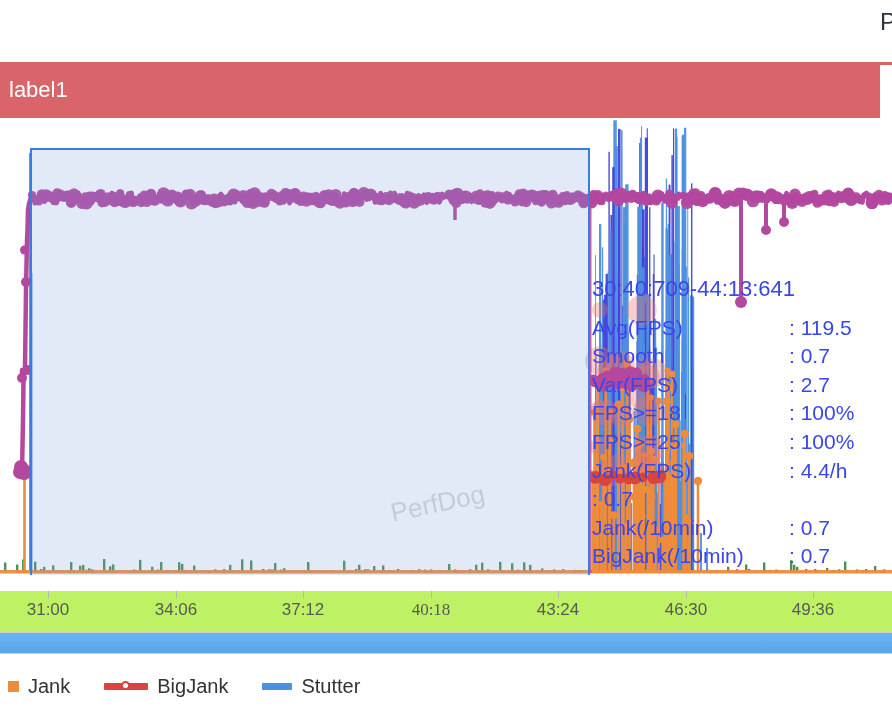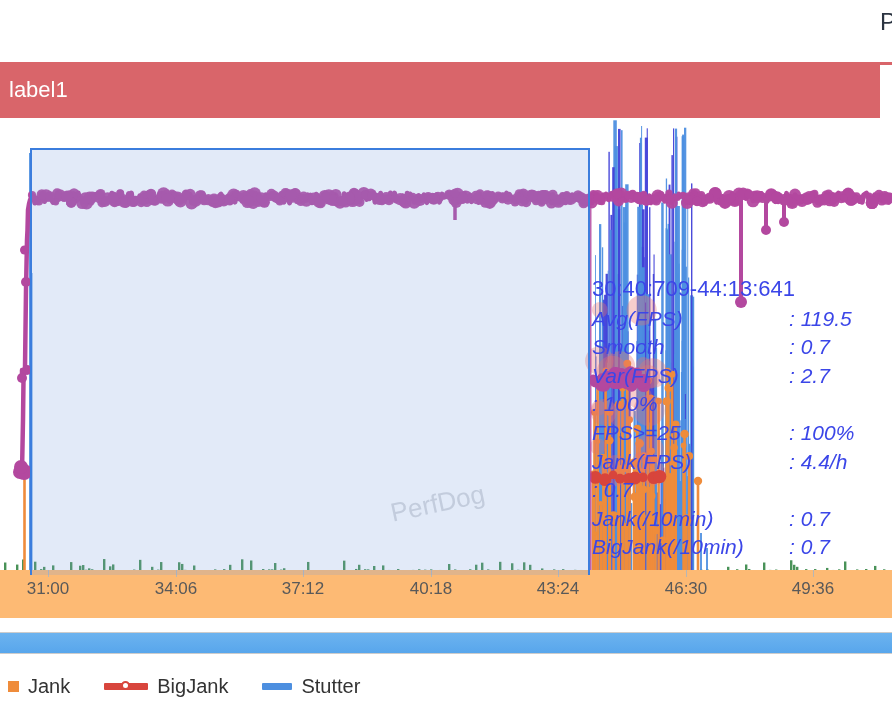--- a/index.html
+++ b/index.html
@@ -50,28 +50,28 @@
     transform:rotate(-12deg);
     z-index:3;pointer-events:none;
     font-family:"Liberation Sans", sans-serif;
   }
   
   #tooltip{
     position:absolute;left:592px;top:155px;z-index:9;
     color:#3b46e8;font-size:21px;line-height:28.6px;
     white-space:nowrap;pointer-events:none;
   }
-  #tooltip .tt-title{font-size:22px;margin-bottom:1px;color:#3b46e8;}
-  #tooltip .tt-row{display:flex;font-style:italic;}
+  #tooltip .tt-title{font-size:22px;margin-bottom:10px;color:#3b46e8;}
+  #tooltip .tt-row{display:flex;}
   #tooltip .tt-key{display:inline-block;width:197px;}
   #tooltip .tt-val{display:inline-block;}
   
   #axis-row{
-    position:absolute;left:0;top:570px;width:892px;height:48px;
-    background:#fdba74;
+    position:absolute;left:0;top:591px;width:892px;height:48px;
+    background:#bef264;
   }
   .tick-mark{position:absolute;top:0;width:1px;height:7px;background:#b6b6b6;}
   .tick-label{
     position:absolute;top:9px;transform:translateX(-50%);
     font-size:17px;color:#595959;white-space:nowrap;
   }
   #axis-baseline{position:absolute;left:0;top:573px;width:892px;height:1px;background:#cfcfcf;}
   
   #range-slider{
     position:absolute;left:0;top:632px;width:892px;height:22px;
@@ -1101,20 +1101,21 @@
         </div>
         <div class="tt-row">
           <span class="tt-key">Smooth</span>
           <span class="tt-val">: 0.7</span>
         </div>
         <div class="tt-row">
           <span class="tt-key">Var(FPS)</span>
           <span class="tt-val">: 2.7</span>
         </div>
         <div class="tt-row">
+          <span class="tt-key">FPS&gt;=18</span>
           <span class="tt-val">: 100%</span>
         </div>
         <div class="tt-row">
           <span class="tt-key">FPS&gt;=25</span>
           <span class="tt-val">: 100%</span>
         </div>
         <div class="tt-row">
           <span class="tt-key">Jank(FPS)</span>
           <span class="tt-val">: 4.4/h</span>
         </div>
@@ -1135,21 +1136,21 @@
 
 <div id="axis-baseline"></div>
 <div id="axis-row">
     <div class="tick-mark" style="left: 48px;"></div>
     <div class="tick-label" style="left: 48px;">31:00</div>
     <div class="tick-mark" style="left: 176px;"></div>
     <div class="tick-label" style="left: 176px;">34:06</div>
     <div class="tick-mark" style="left: 303px;"></div>
     <div class="tick-label" style="left: 303px;">37:12</div>
     <div class="tick-mark" style="left: 431px;"></div>
-    <div class="tick-label" style="left: 431px;">40:18</div>
+    <div class="tick-label" style="left: 431px; font-family: Liberation Serif, serif;">40:18</div>
     <div class="tick-mark" style="left: 558px;"></div>
     <div class="tick-label" style="left: 558px;">43:24</div>
     <div class="tick-mark" style="left: 686px;"></div>
     <div class="tick-label" style="left: 686px;">46:30</div>
     <div class="tick-mark" style="left: 813px;"></div>
     <div class="tick-label" style="left: 813px;">49:36</div>
   </div>
 
 <div id="range-slider"></div>
 

